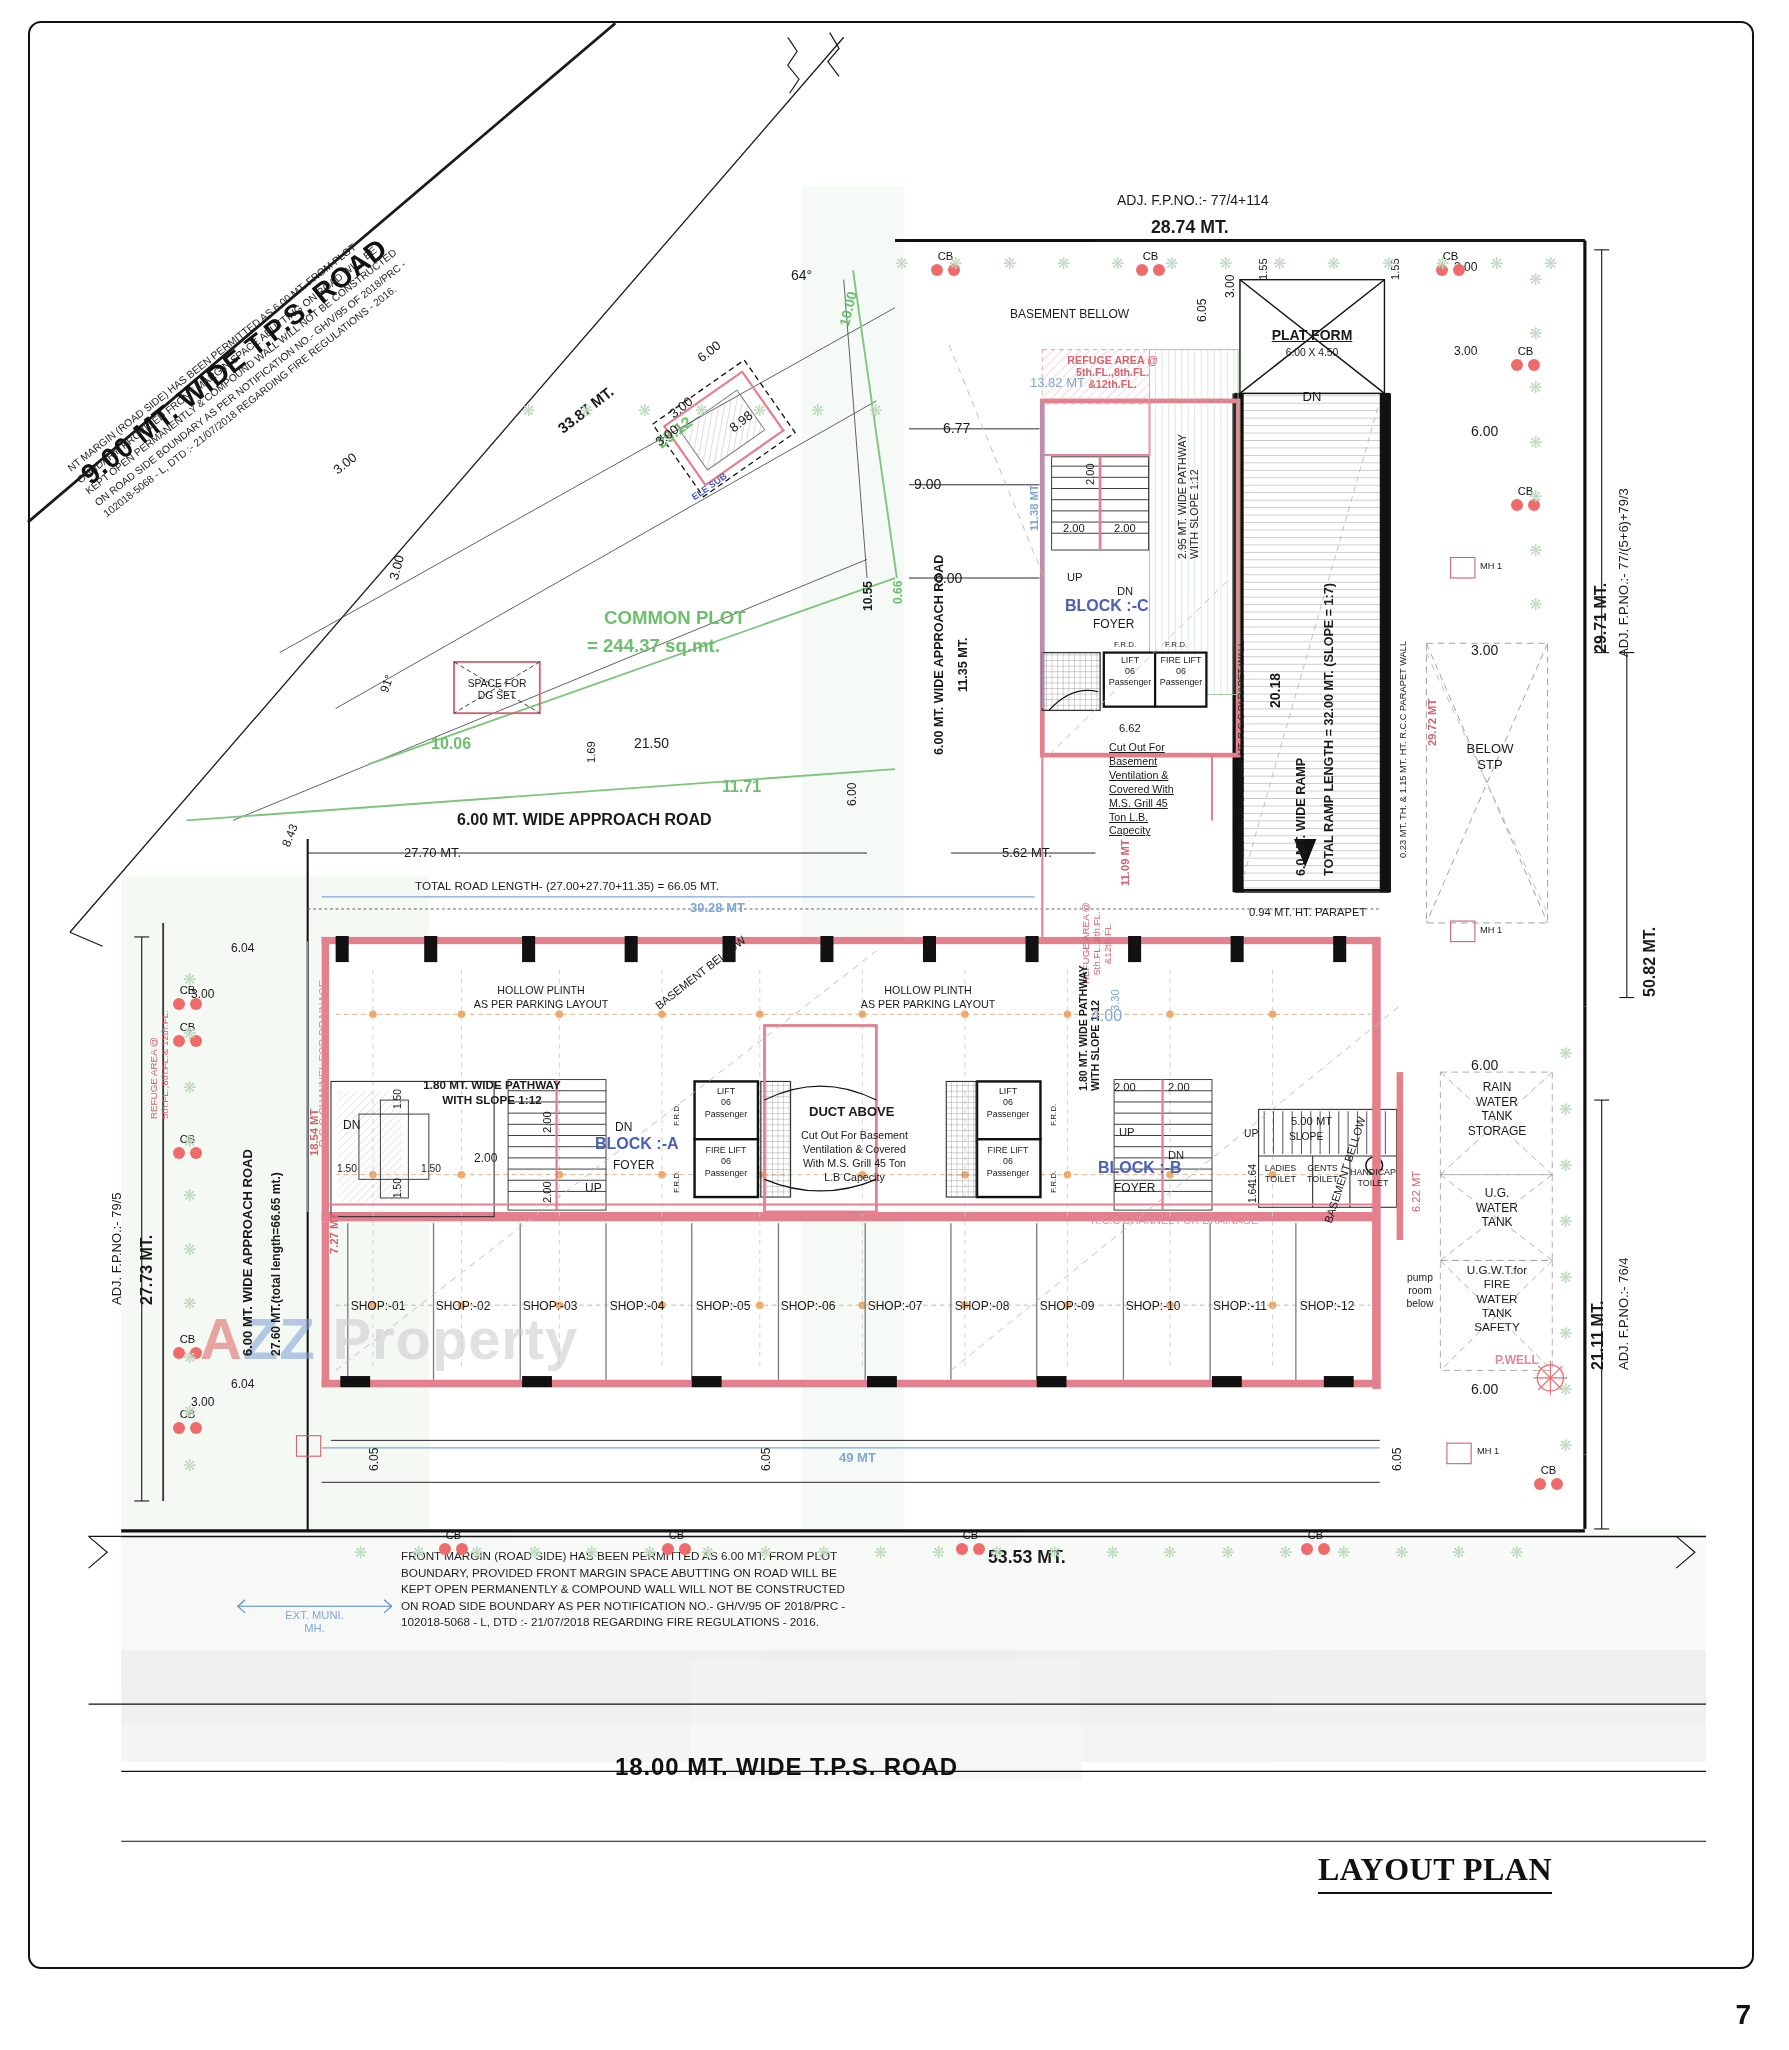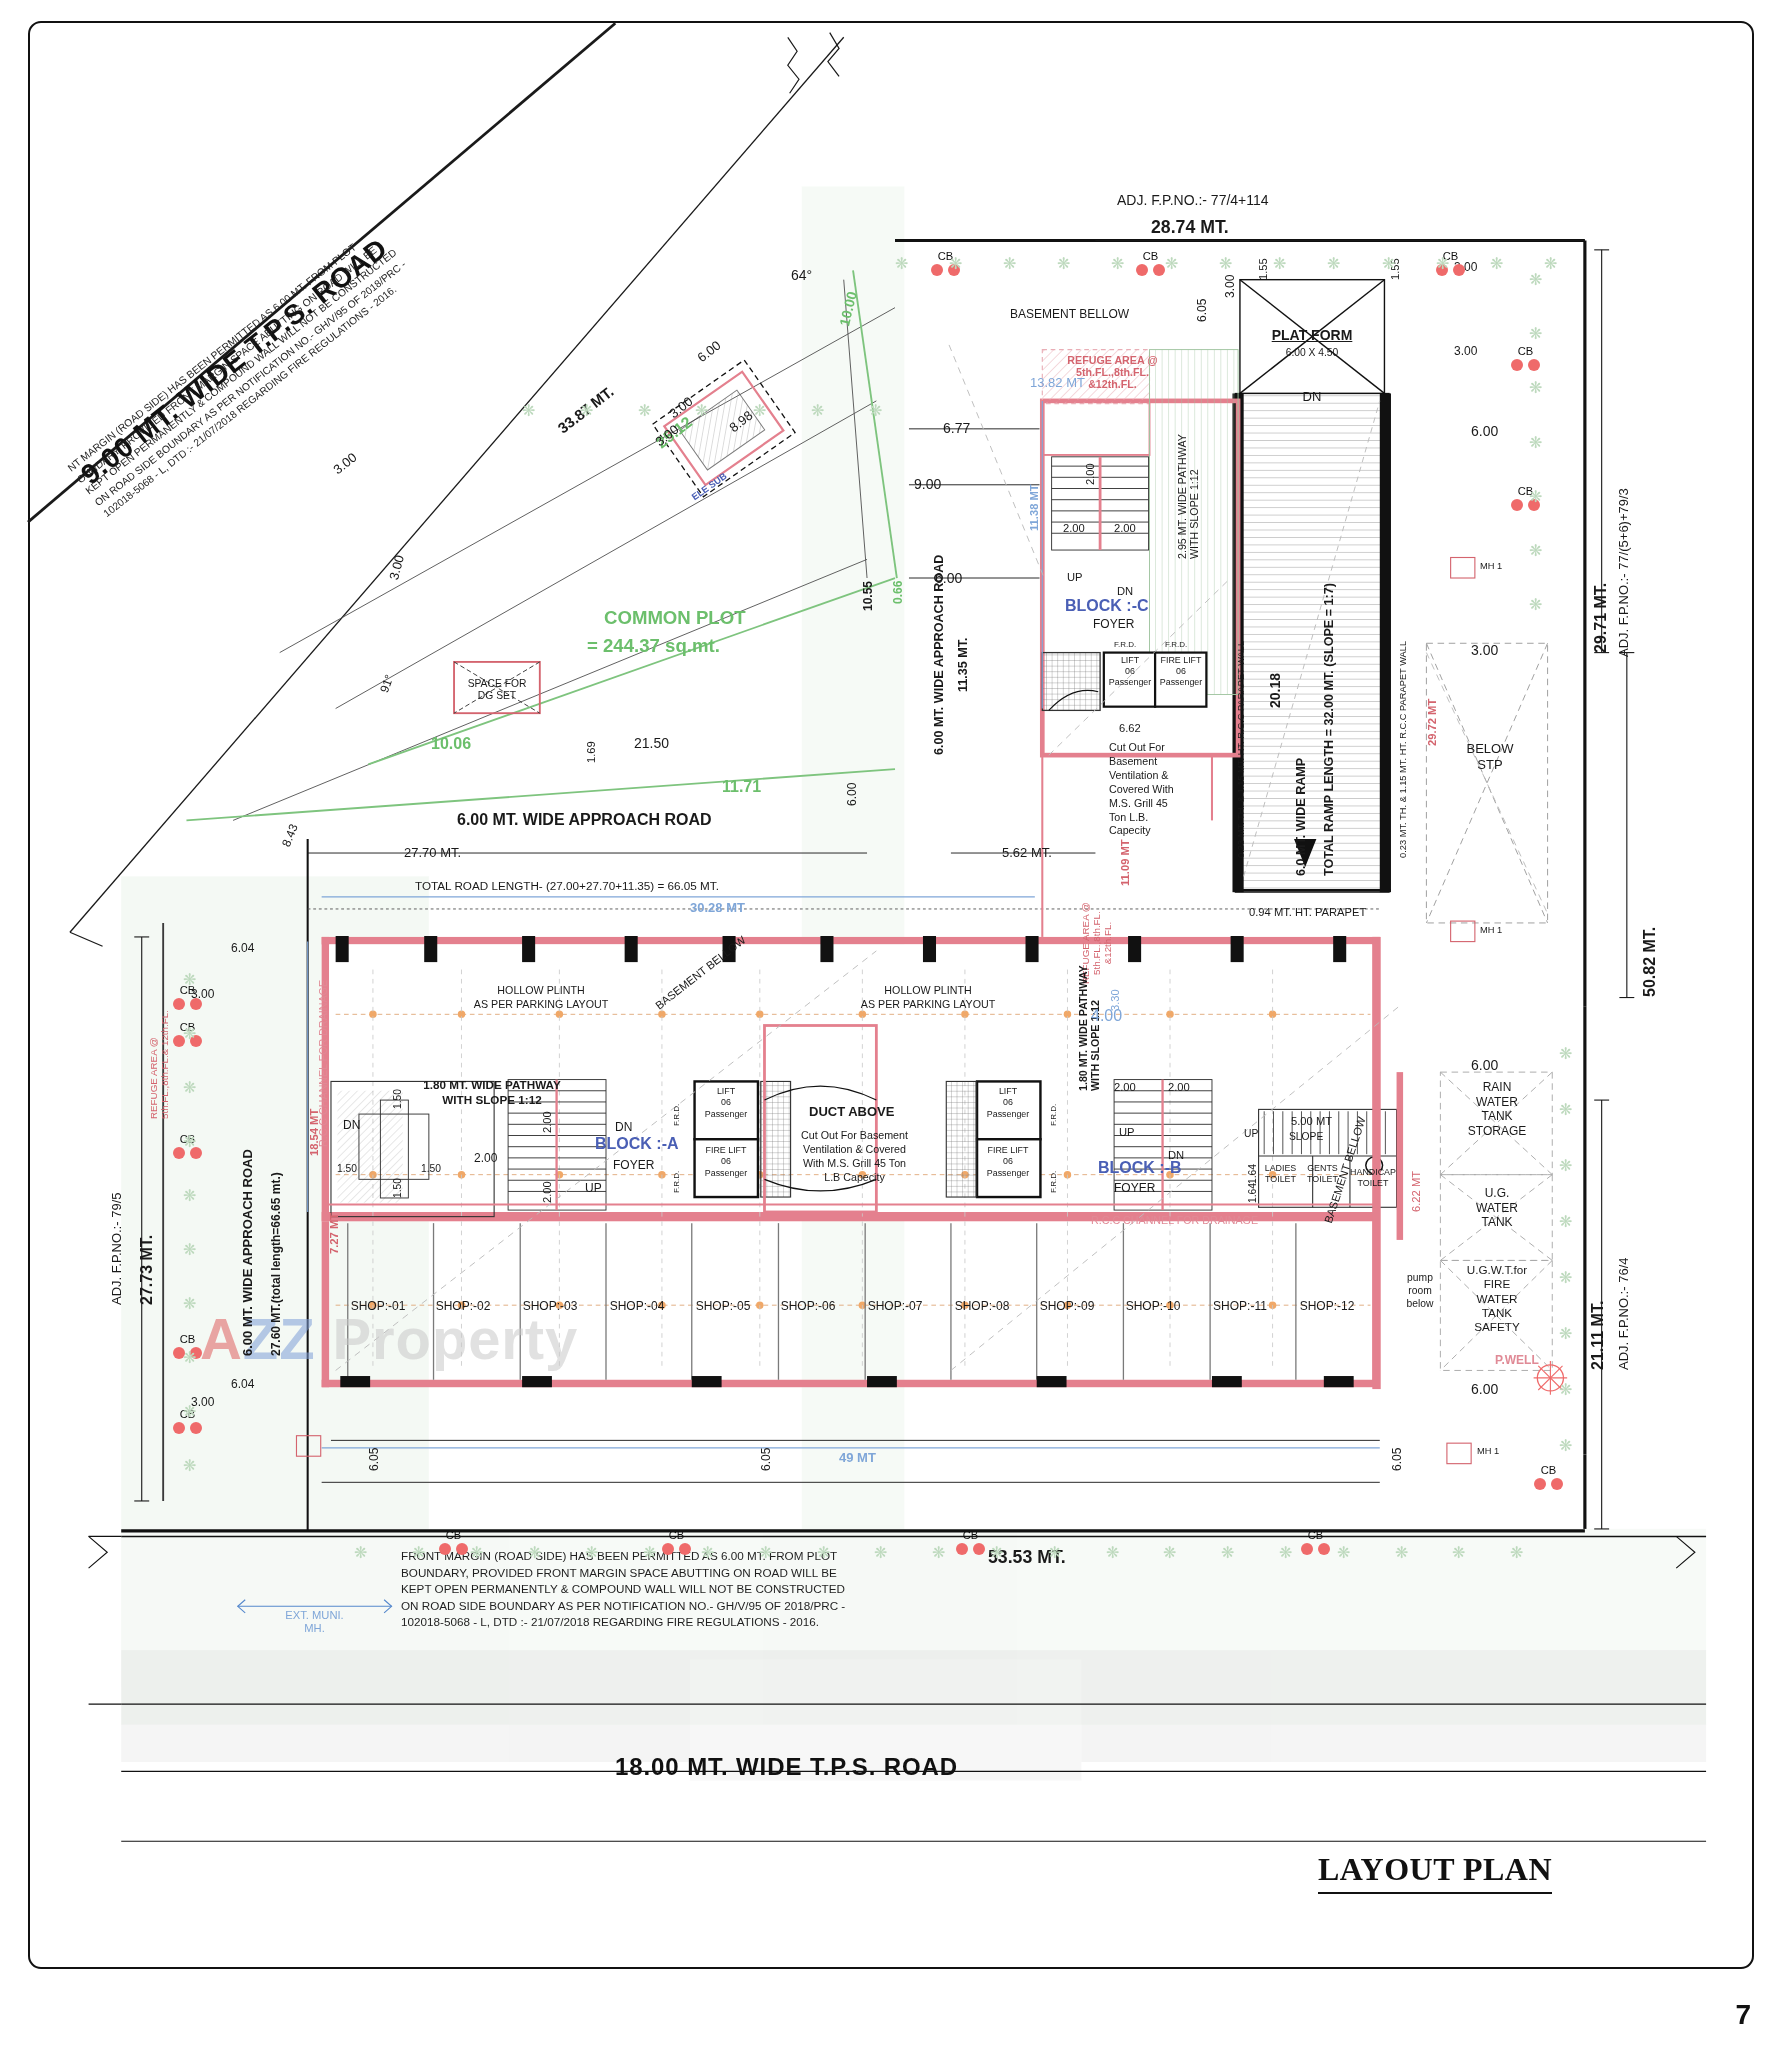--- a/index.html
+++ b/index.html
@@ -586,21 +586,21 @@
   <div class="txt ctr" style="left:1157px;top:655px;width:48px;font-size:8.9px;white-space:pre-line;line-height:1.25;">FIRE LIFT
 06
 Passenger</div>
   <div class="txt" style="left:1114px;top:641px;font-size:8px;">F.R.D.</div>
   <div class="txt" style="left:1165px;top:641px;font-size:8px;">F.R.D.</div>
   <div class="txt" style="left:1119px;top:722px;font-size:11.2px;">6.62</div>
 
   <div class="txt" style="left:1176px;top:559px;font-size:10.7px;transform-origin:0 0;transform:rotate(-90deg);white-space:pre-line;">2.95 MT. WIDE PATHWAY
 WITH SLOPE 1:12</div>
 
-  <div class="txt" style="left:1109px;top:741px;font-size:10.7px;line-height:1.3;white-space:pre-line;">Cut Out For
+  <div class="txt" style="left:1109px;top:741px;font-size:10.7px;line-height:1.3;white-space:pre-line;text-decoration:underline;">Cut Out For
 Basement
 Ventilation &amp;
 Covered With
 M.S. Grill 45
 Ton L.B.
 Capecity</div>
 
   <div class="txt bold ctr" style="left:1246px;top:328px;width:132px;font-size:14px;text-decoration:underline;">PLAT FORM</div>
   <div class="txt ctr" style="left:1246px;top:347px;width:132px;font-size:10.3px;">6.00 X 4.50</div>
   <div class="txt ctr" style="left:1246px;top:390px;width:132px;font-size:13px;">DN</div>

